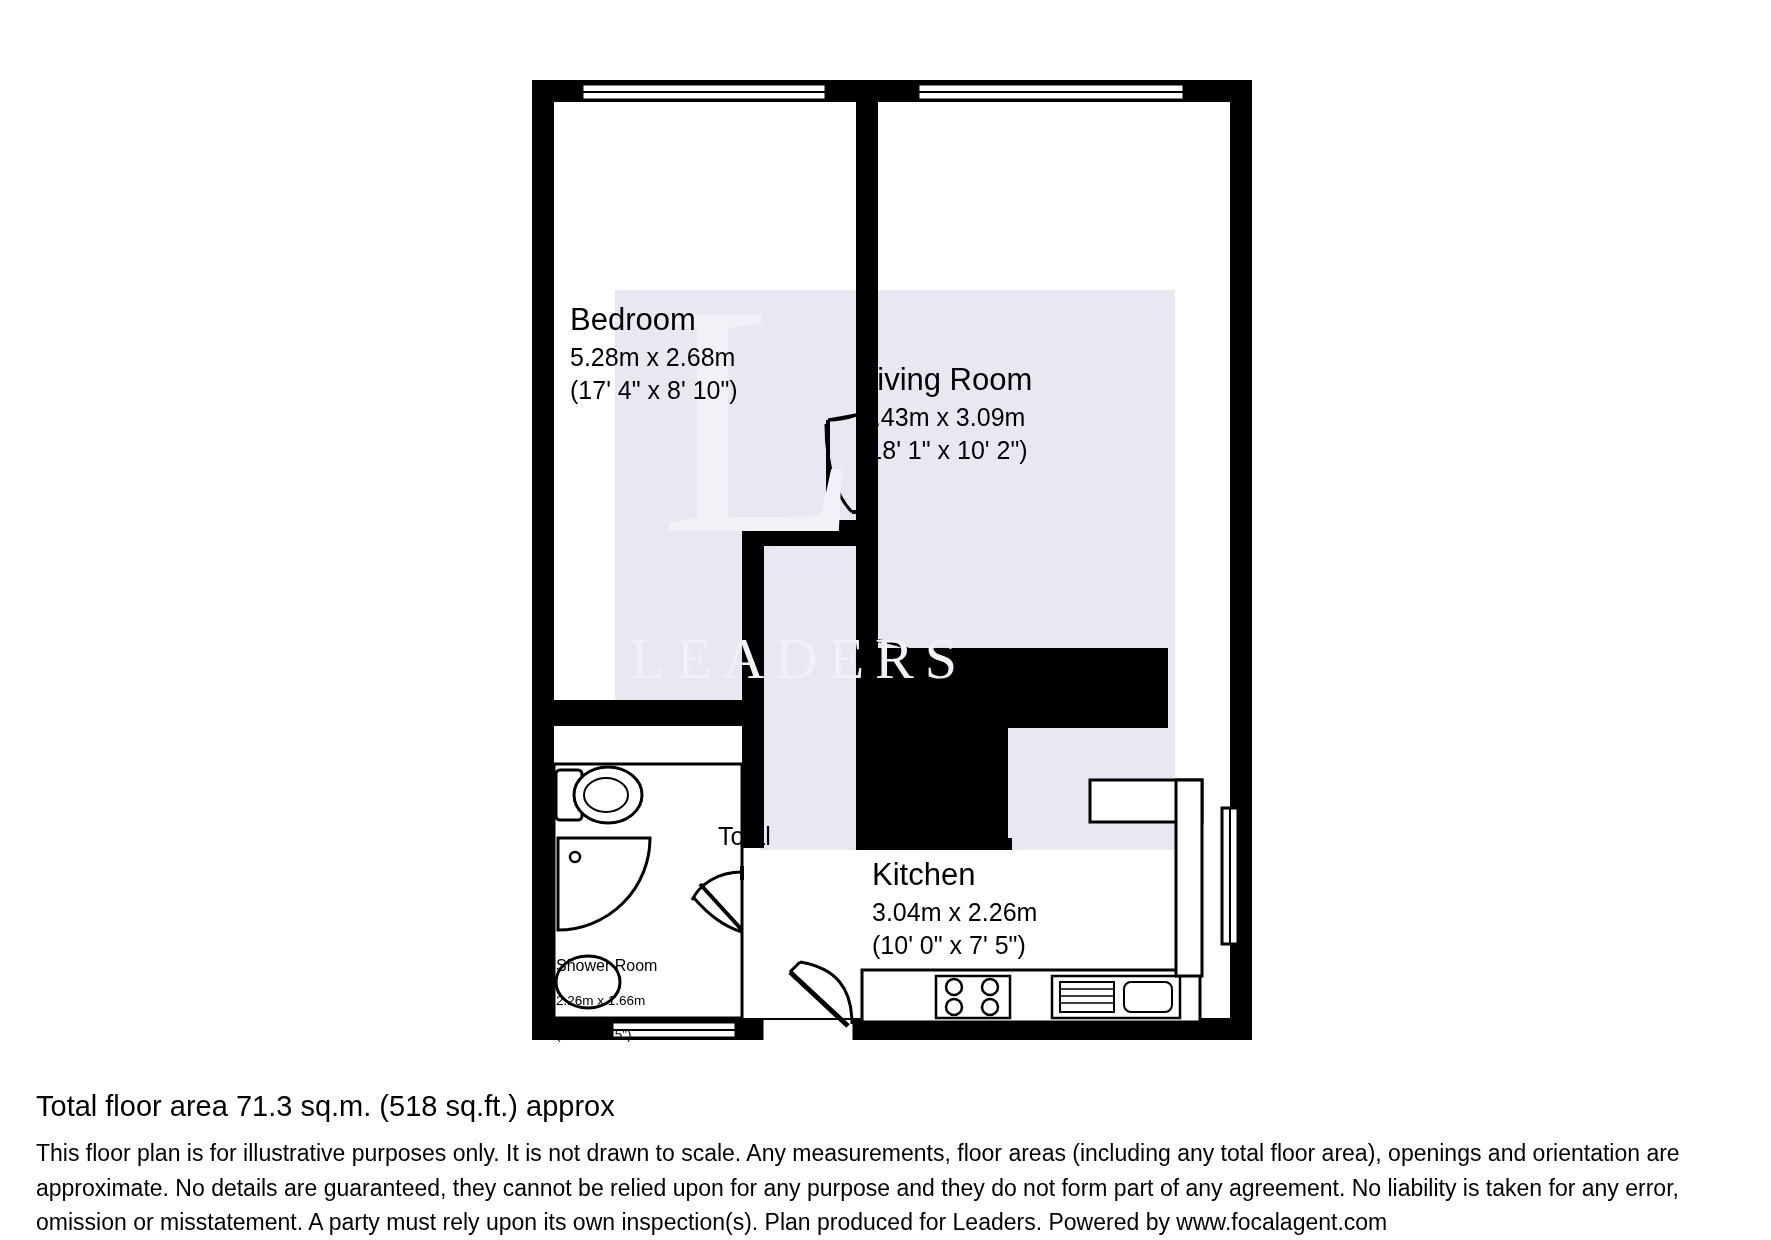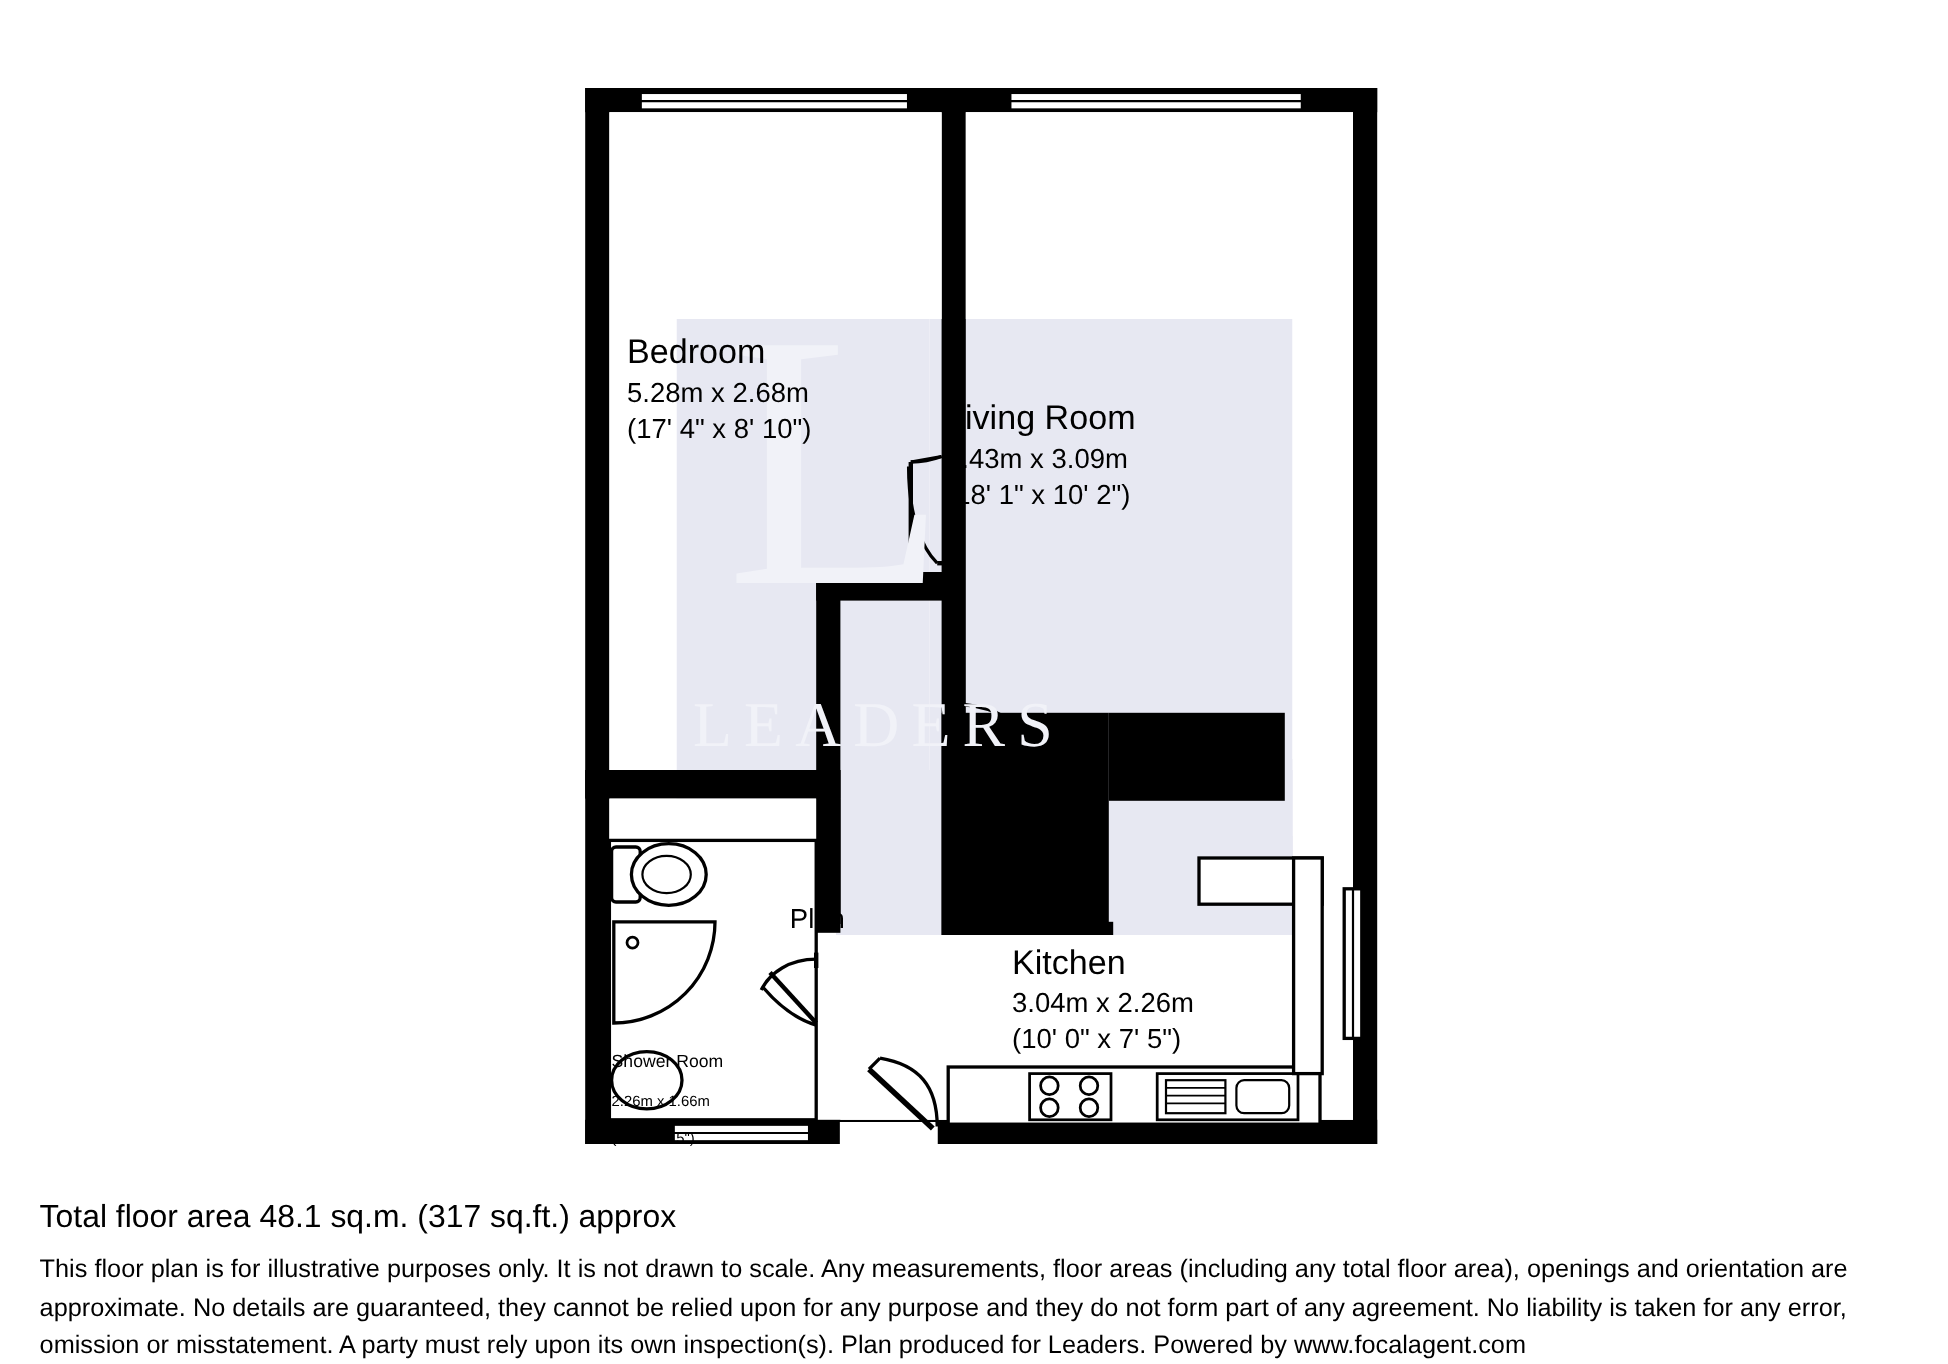--- a/index.html
+++ b/index.html
@@ -257,34 +257,34 @@
     <div class="dim">5.28m x 2.68m</div>
     <div class="dim">(17' 4" x 8' 10")</div>
   </div>
 
   <div class="label" style="left:860px; top:360px; width:340px;">
     <div class="name">Living Room</div>
     <div class="dim">8.43m x 3.09m</div>
     <div class="dim">(18' 1" x 10' 2")</div>
   </div>
 
-  <div class="label" style="left:920px; top:855px; width:300px;">
+  <div class="label" style="left:872px; top:855px; width:300px;">
     <div class="name">Kitchen</div>
     <div class="dim">3.04m x 2.26m</div>
     <div class="dim">(10' 0" x 7' 5")</div>
   </div>
 
   <div class="label small" style="left:556px; top:955px; width:186px;">
     <div class="name">Shower Room</div>
     <div class="dim">2.26m x 1.66m</div>
     <div class="dim">(7' 5" x 5' 5")</div>
   </div>
 
   <div class="label hall" style="left:718px; top:820px; width:120px;">
-    <div class="name">Plan</div>
+    <div class="name">Total</div>
   </div>
 
 </div>
 
 <div id="footer">
-  <div class="total">Total floor area 48.1 sq.m. (317 sq.ft.) approx</div>
+  <div class="total">Total floor area 71.3 sq.m. (518 sq.ft.) approx</div>
   <div class="disclaimer">This floor plan is for illustrative purposes only. It is not drawn to scale. Any measurements, floor areas (including any total floor area), openings and orientation are approximate. No details are guaranteed, they cannot be relied upon for any purpose and they do not form part of any agreement. No liability is taken for any error, omission or misstatement. A party must rely upon its own inspection(s). Plan produced for Leaders. Powered by www.focalagent.com</div>
 </div>
 
 </body></html>

